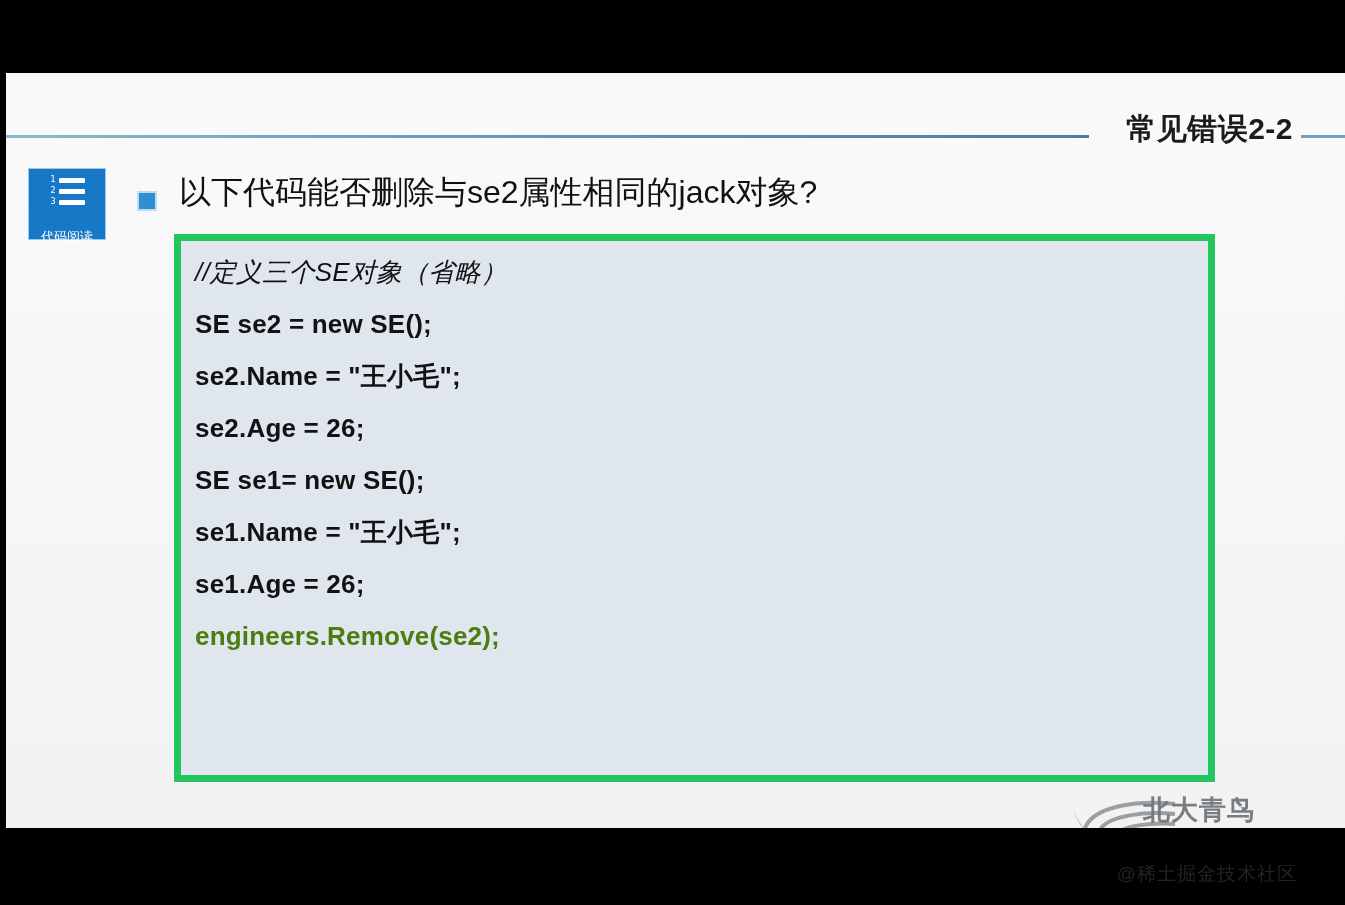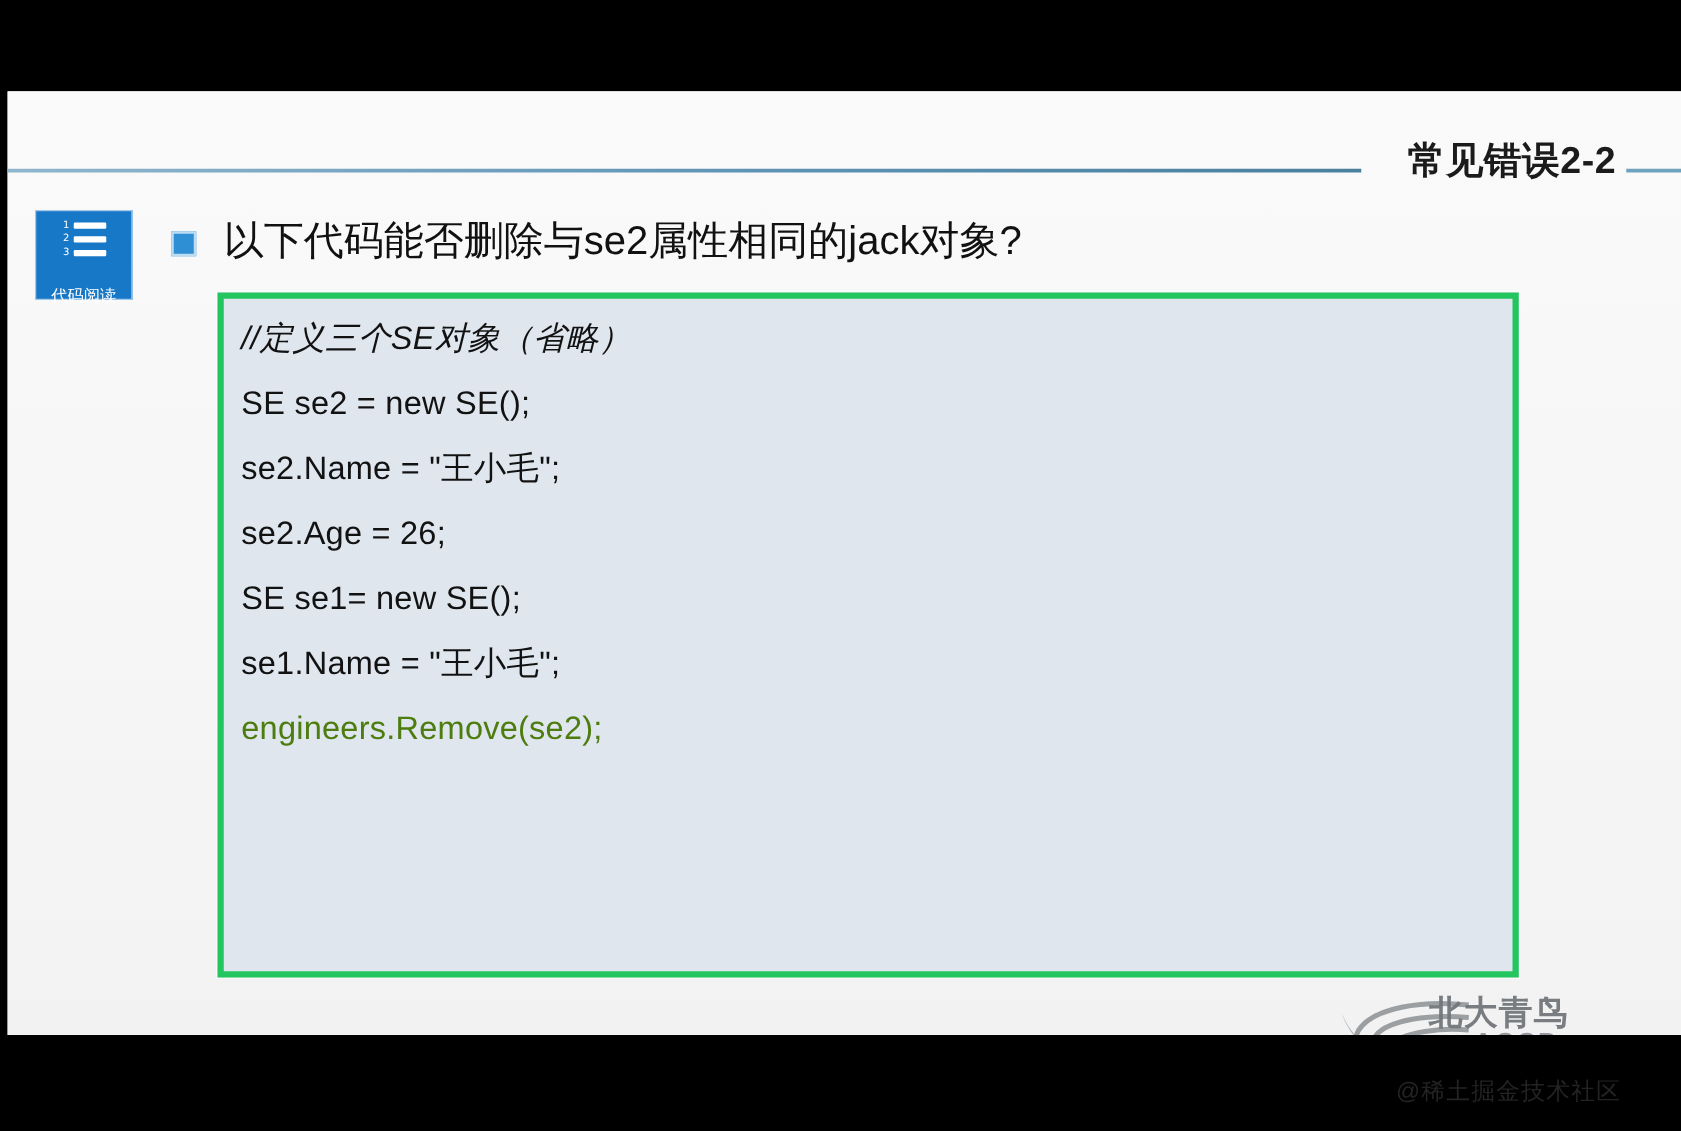--- a/index.html
+++ b/index.html
@@ -126,21 +126,21 @@
     line-height: 1;
     white-space: nowrap;
   }
 
   
   .bullet-row {
     position: absolute;
     left: 131px;
     top: 100px;
     display: flex;
-    align-items: center;
+    align-items: flex-end;
     gap: 22px;
   }
   .bullet-square {
     width: 20px;
     height: 20px;
     background: #2e8fd4;
     border: 2px solid #bcdcf2;
     box-sizing: border-box;
     flex: 0 0 auto;
     margin-top: 6px;
@@ -154,30 +154,30 @@
   }
 
   
   .code-box {
     position: absolute;
     left: 168px;
     top: 161px;
     width: 1041px;
     height: 548px;
     background: #dfe6ee;
-    border: 5px solid #22c55e;
+    border: 7px solid #22c55e;
     box-sizing: border-box;
     box-shadow: 0 0 0 1px rgba(255,255,255,0.65);
   }
   .code-inner {
     padding: 18px 0 0 14px;
   }
   .code-line {
     font-size: 26px;
-    font-weight: 400;
+    font-weight: 700;
     color: #121212;
     line-height: 1;
     margin-bottom: 26px;
     white-space: pre;
     letter-spacing: 0.2px;
   }
   .code-line.comment {
     font-style: italic;
     font-weight: 500;
   }
@@ -274,20 +274,21 @@
     </div>
 
     <div class="code-box">
       <div class="code-inner">
         <div class="code-line comment">//定义三个SE对象（省略）</div>
         <div class="code-line">SE se2 = new SE();</div>
         <div class="code-line">se2.Name = "王小毛";</div>
         <div class="code-line">se2.Age = 26;</div>
         <div class="code-line">SE se1= new SE();</div>
         <div class="code-line">se1.Name = "王小毛";</div>
+        <div class="code-line">se1.Age = 26;</div>
         <div class="code-line highlight">engineers.Remove(se2);</div>
       </div>
     </div>
 
     <div class="brand-logo">
       <svg class="brand-swoosh" width="110" height="52" viewBox="0 0 110 52">
         <g fill="none" stroke="#8c9195" stroke-width="4" opacity="0.85">
           <path d="M104,6 C66,2 28,8 16,26 C10,36 18,46 34,47"></path>
           <path d="M104,16 C72,13 40,18 30,30 C26,37 32,43 44,44"></path>
           <path d="M104,26 C80,24 54,28 46,35 C43,39 47,43 55,43"></path>

